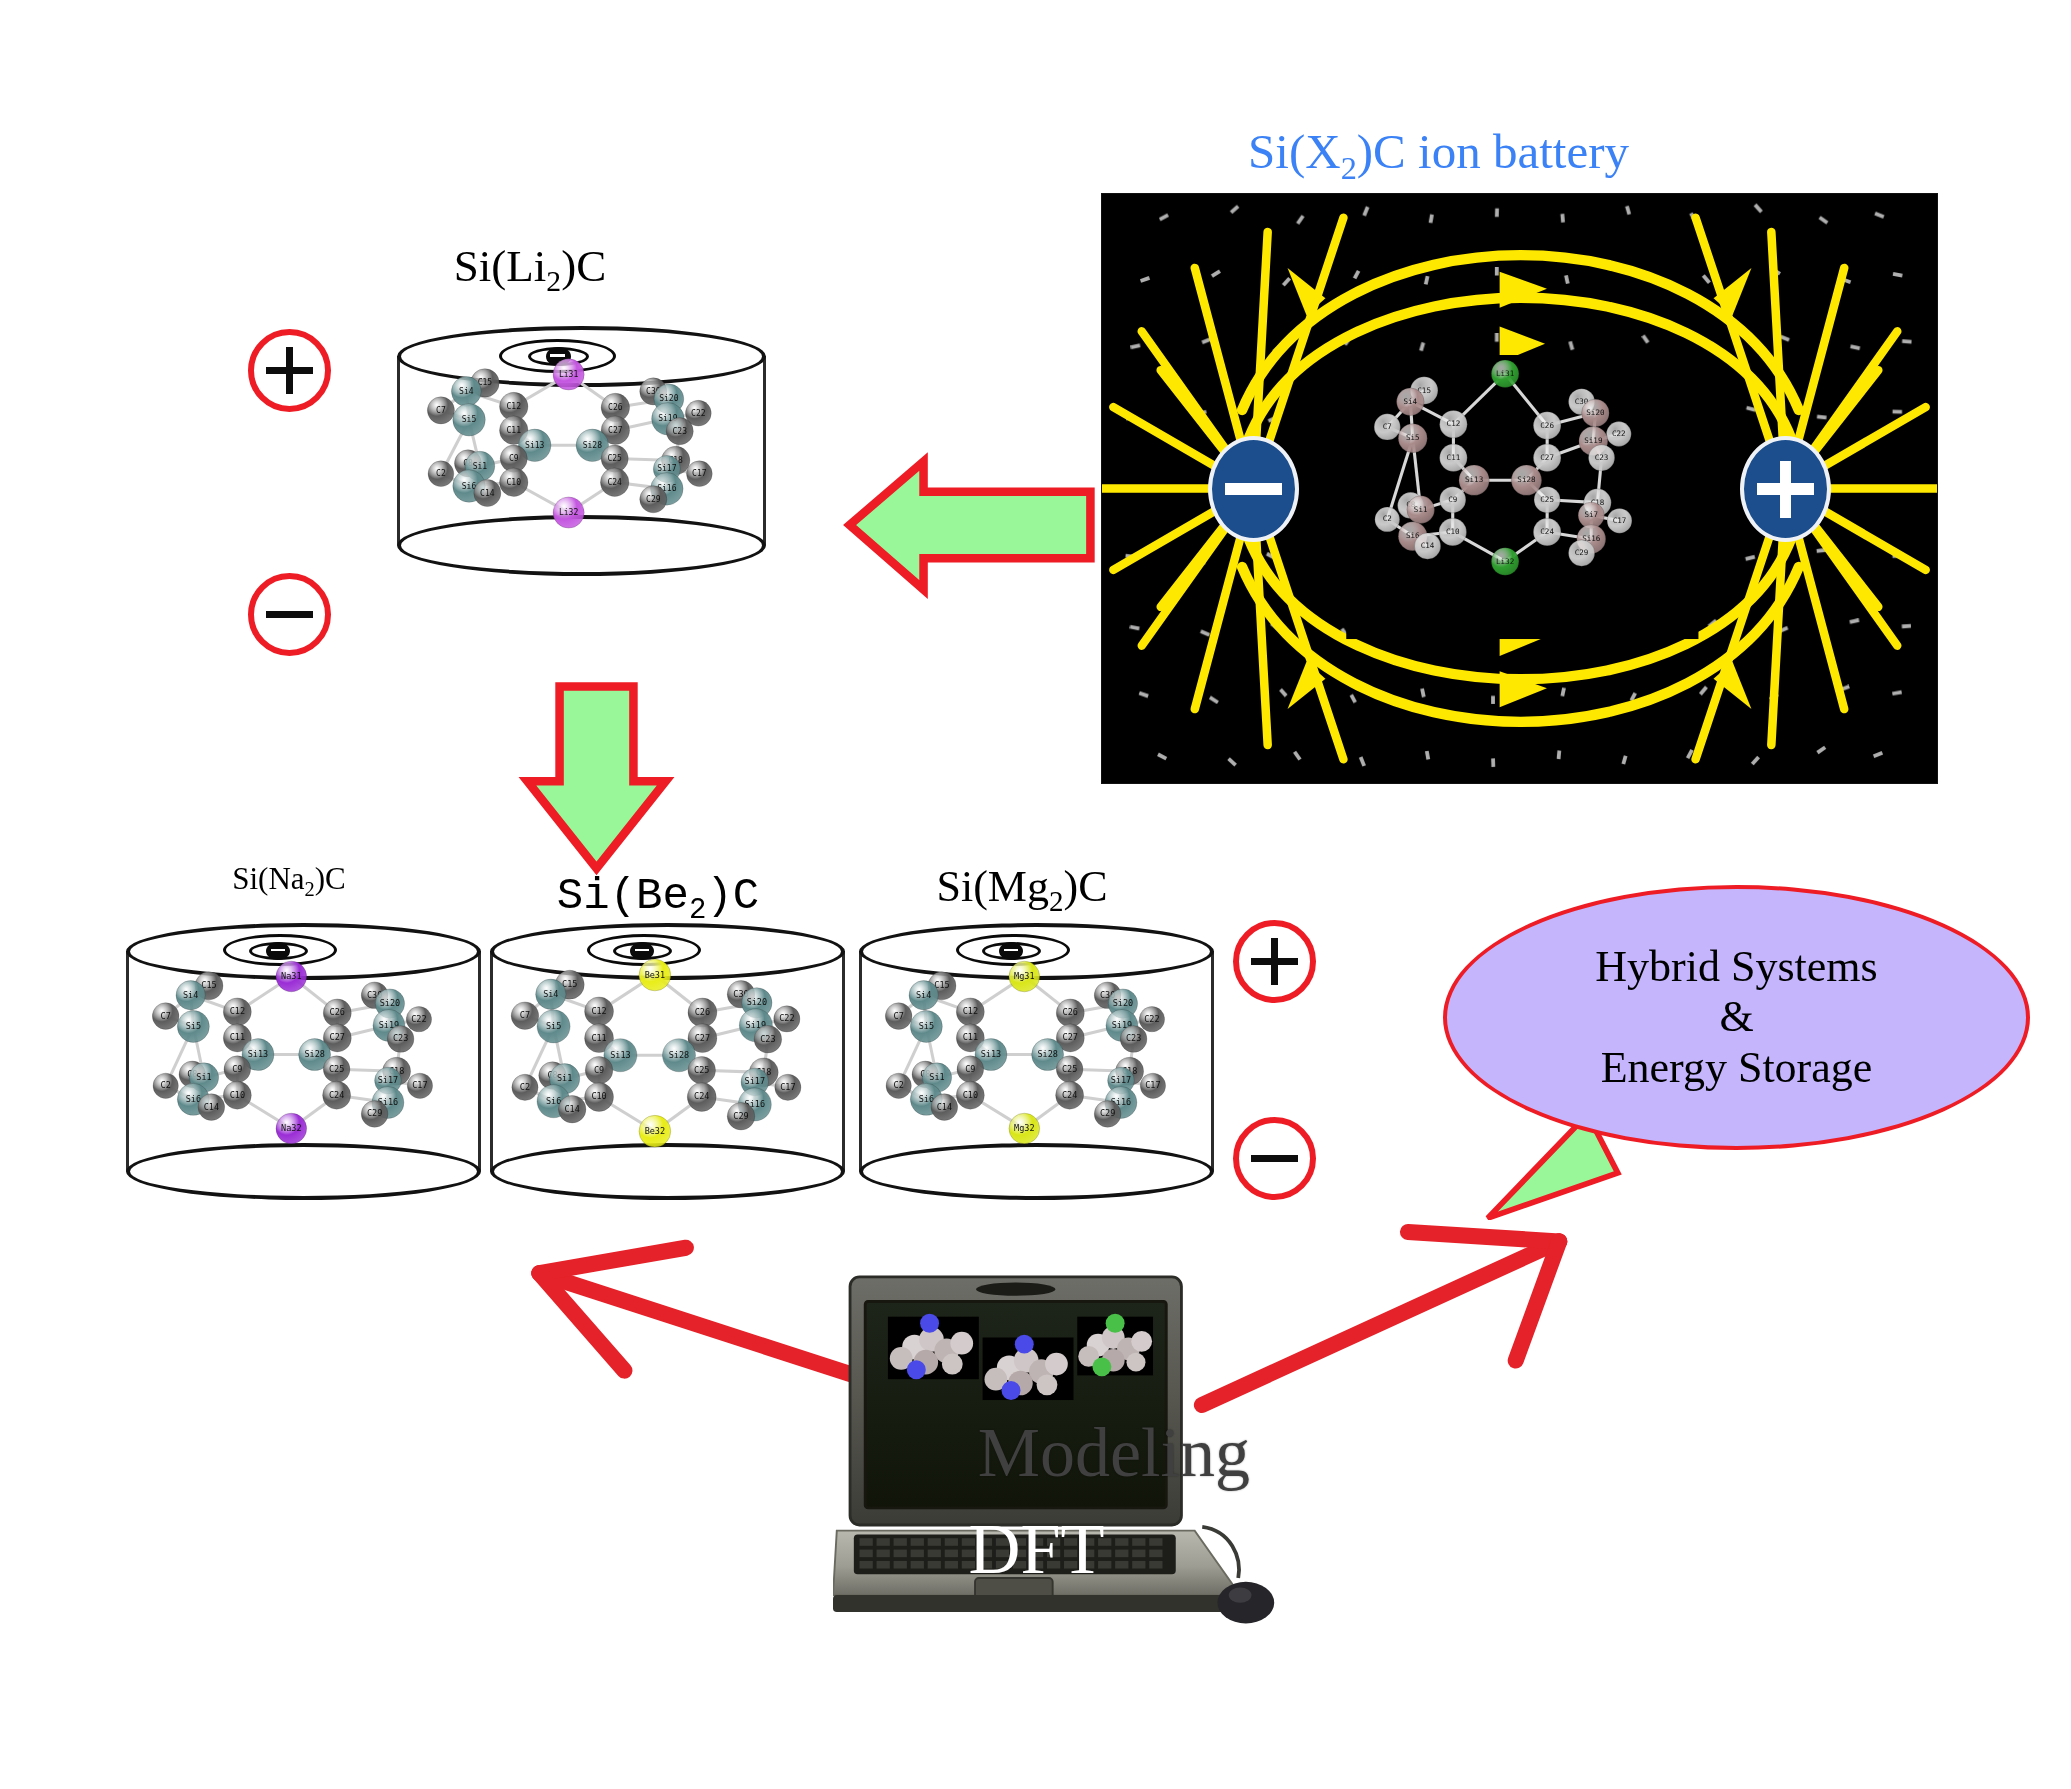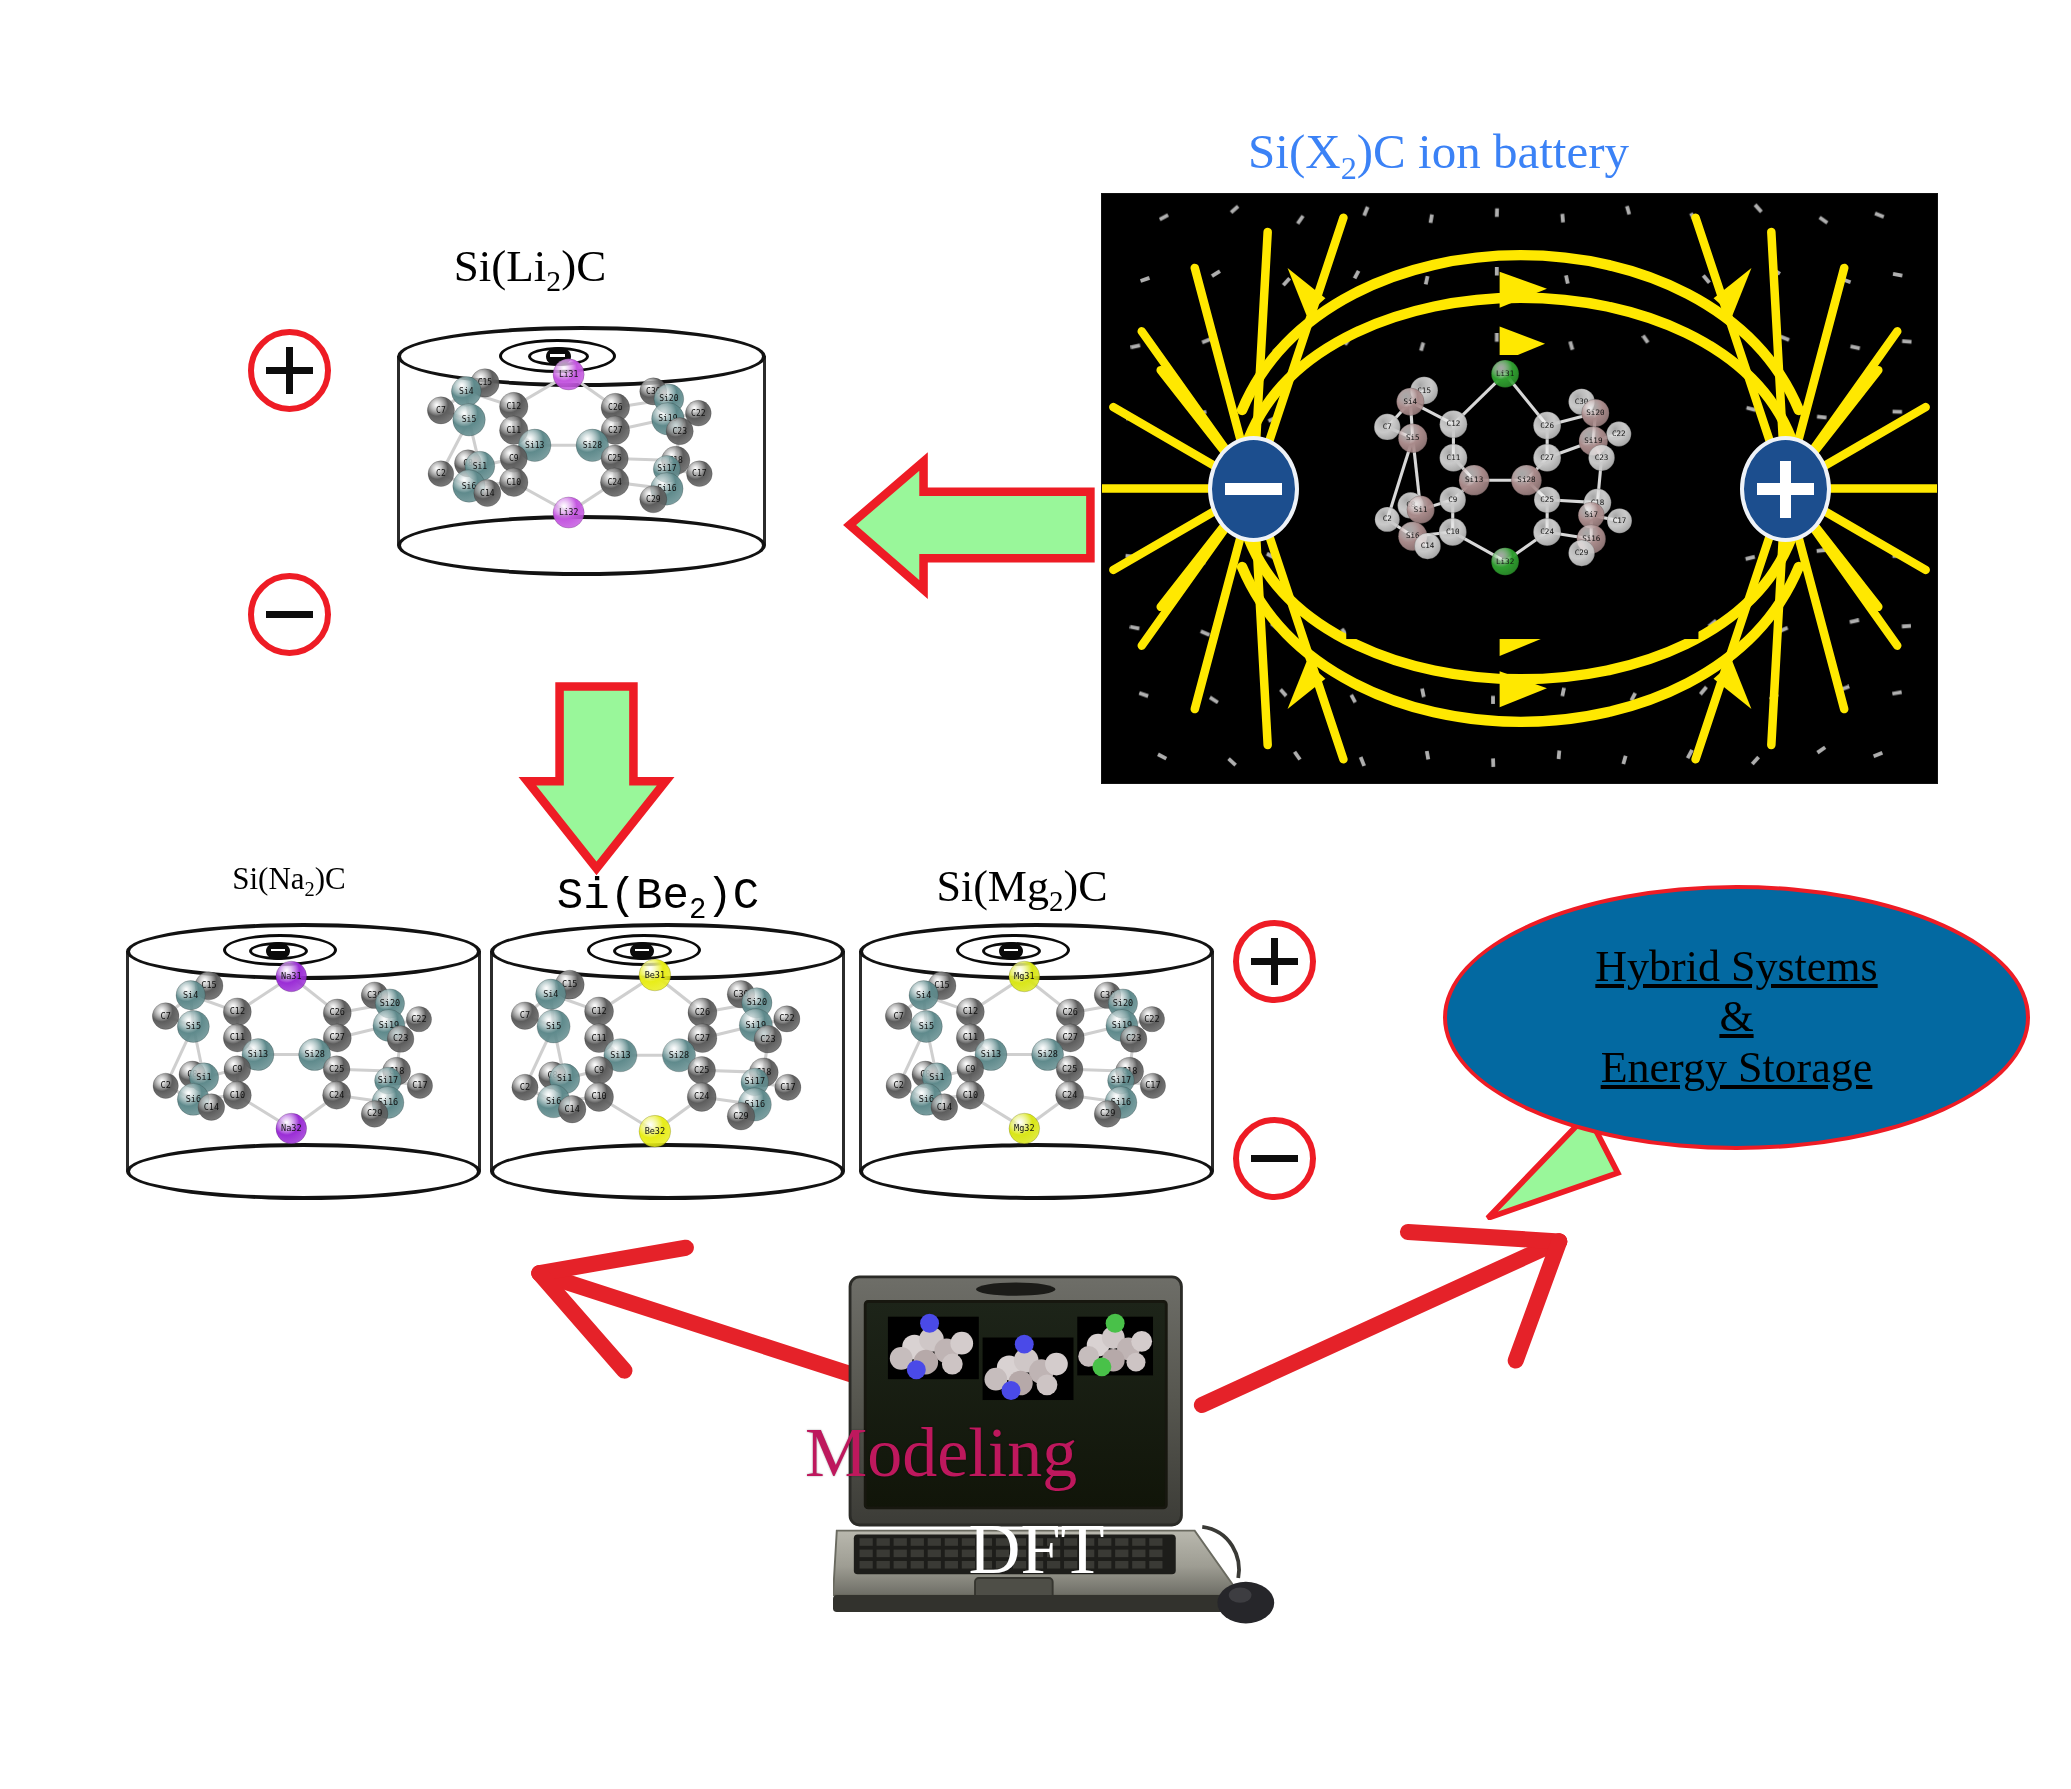--- a/index.html
+++ b/index.html
@@ -121,40 +121,39 @@
     position: absolute;
     background: #ffffff;
   }
   .electrode .bar-v {
     position: absolute;
     background: #ffffff;
   }
 
   
   #speech-bubble {
-    background: #0369a1;
+    background: #c4b5fd;
     border: 4.7px solid #ee1c25;
     border-radius: 50%;
     box-sizing: border-box;
     display: flex;
     flex-direction: column;
     align-items: center;
     justify-content: center;
     text-align: center;
     color: #000;
-    text-decoration: underline;
   }
   #speech-bubble .line { line-height: 1.15; }
 
   
   .lap-screen-text {
     position: absolute;
-    color: #be185d;
+    color: #404040;
     font-family: "Liberation Serif", "DejaVu Serif", serif;
-    text-align: left;
+    text-align: right;
     width: 100%;
     text-shadow: 0 0 1.9px rgba(0,0,0,.4);
   }
   .lap-dft-text {
     position: absolute;
     color: #ffffff;
     font-family: "Liberation Serif", "DejaVu Serif", serif;
     font-weight: normal;
     text-align: center;
     width: 100%;

